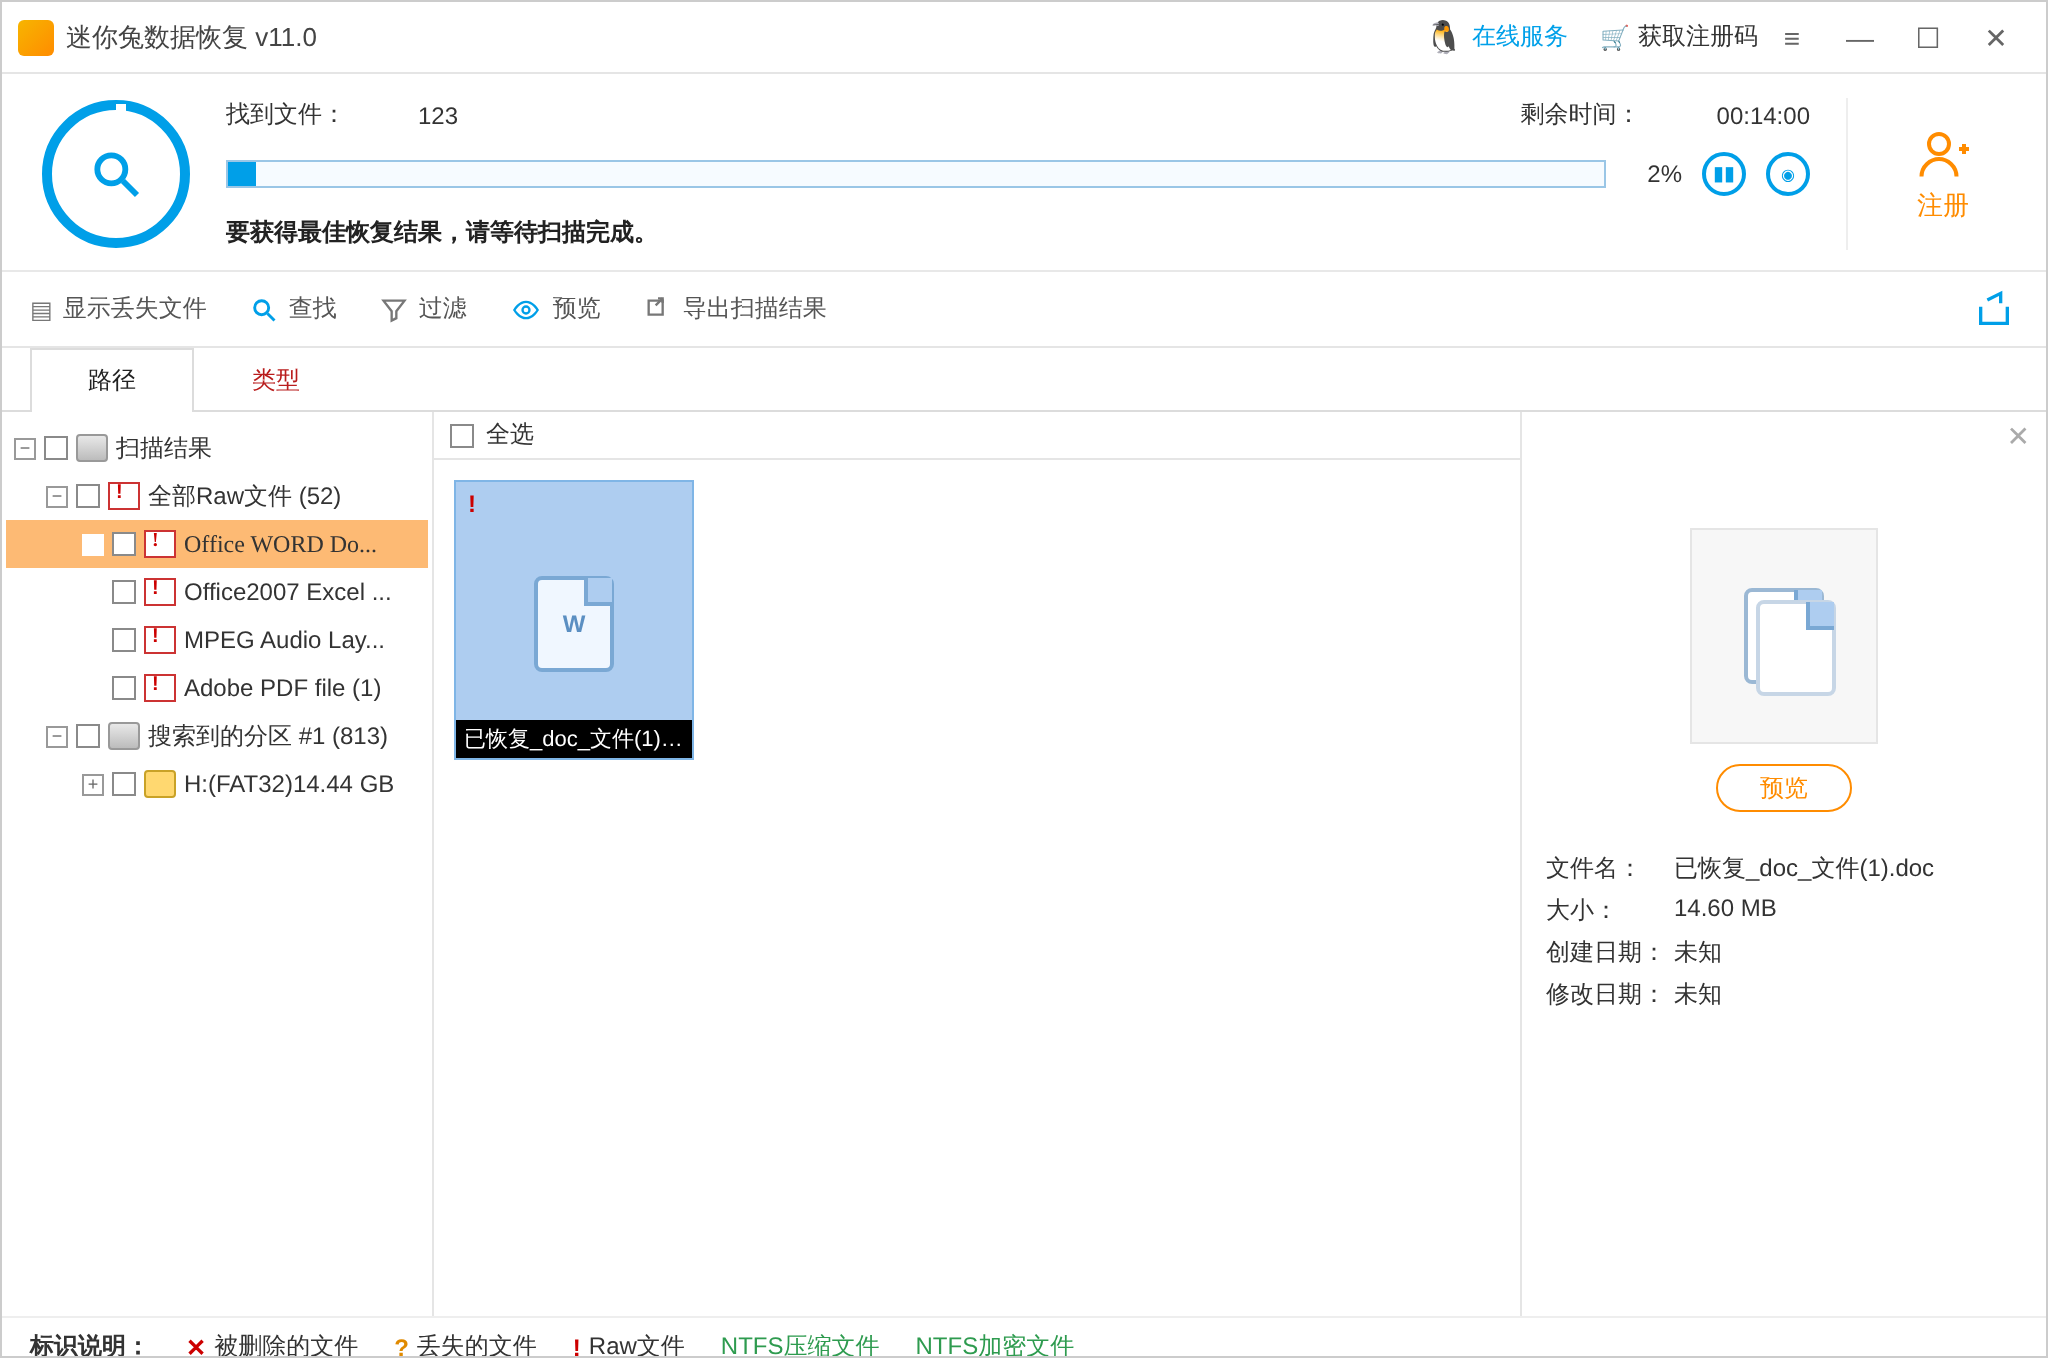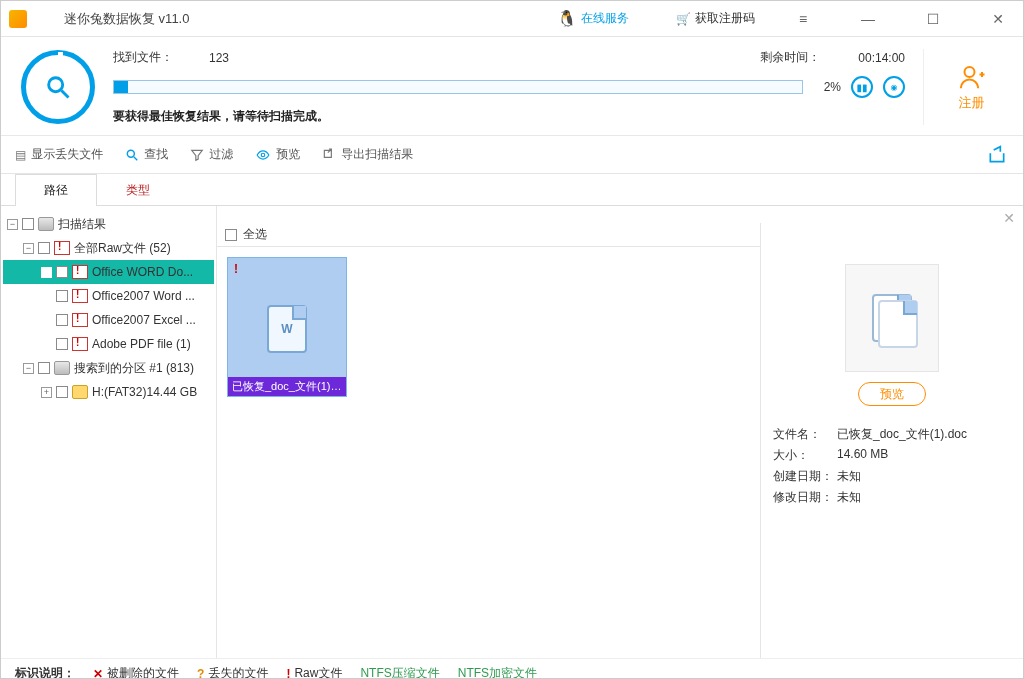--- a/index.html
+++ b/index.html
@@ -1,19 +1,19 @@
 <!DOCTYPE html>
 <html><head>
 <meta charset="utf-8">
 <style>
 * { box-sizing: border-box; margin: 0; padding: 0; }
 body { font-family: "Microsoft YaHei", "Segoe UI", sans-serif; font-size: 12px; color: #333; background: #fff; width: 1024px; height: 679px; overflow: hidden; border: 1px solid #ccc; }
 
 
-.titlebar { height: 36px; display: flex; align-items: center; padding: 0 8px; border-bottom: 1px solid #e5e5e5; gap: 31px; }
+.titlebar { height: 36px; display: flex; align-items: center; padding: 0 8px; border-bottom: 1px solid #e5e5e5; }
 .titlebar .app-icon { width: 18px; height: 18px; background: linear-gradient(135deg,#f7b500,#ff8c00); border-radius: 3px; margin-right: 6px; }
 .titlebar .title-text { flex: 0 0 auto; font-size: 13px; color: #444; }
 .titlebar .spacer { flex: 1; }
 .titlebar .tb-link { display: flex; align-items: center; gap: 4px; margin-left: 16px; color: #333; cursor: pointer; font-size: 12px; }
 .titlebar .tb-link.blue { color: #00a0e9; }
 .titlebar .tb-link.orange .icn { color: #ff8c00; }
 .titlebar .sysbtn { width: 34px; height: 24px; display: flex; align-items: center; justify-content: center; cursor: pointer; color: #666; font-size: 14px; }
 .icn { font-family: "Segoe UI Symbol", sans-serif; }
 
 
@@ -59,33 +59,33 @@
 .tree .chk{ width:12px; height:12px; border:1px solid #8a8a8a; background:#fff; }
 .tree .ficon{ width:16px; height:14px; display:inline-block; }
 .tree .ficon.disk{ background:linear-gradient(#e8e8e8,#bcbcbc); border:1px solid #999; border-radius:2px;}
 .tree .ficon.raw{ background:#fff; border:1px solid #c33; position:relative;}
 .tree .ficon.raw::after{content:"!";position:absolute;left:3px;top:-1px;color:#c00;font-weight:bold;font-size:10px;}
 .tree .ficon.folder{ background:#ffd870; border:1px solid #c9a227; border-radius:2px;}
 .tree .lvl1{ padding-left:4px; }
 .tree .lvl2{ padding-left:20px; }
 .tree .lvl3{ padding-left:38px; }
 .tree .lvl3b{ padding-left:38px; }
-.tree .node.sel{ background:#14b8a6; }
-
-.grid{ flex:1; display:flex; flex-direction:column; border-right:1px solid #e5e5e5;margin-top:17px; }
+.tree .node.sel{ background:#fdba74;font-family:Liberation Serif, serif; }
+
+.grid{ flex:1; display:flex; flex-direction:column; border-right:1px solid #e5e5e5; }
 .grid-head{ height:24px; display:flex; align-items:center; gap:6px; padding:0 8px; border-bottom:1px solid #e5e5e5; }
 .grid-head .chk{ width:12px; height:12px; border:1px solid #8a8a8a; }
 .grid-body{ flex:1; padding:10px; display:flex; align-content:flex-start; flex-wrap:wrap; gap:10px; overflow:auto; }
 .file-tile{ width:120px; height:140px; border:1px solid #7fb5e6; background:#aecdf0; display:flex; flex-direction:column; cursor:pointer; }
 .file-tile .tile-top{ display:flex; align-items:flex-start; justify-content:flex-start; padding:4px 6px; }
 .file-tile .warn{ color:#c00; font-weight:bold; font-size:12px; }
 .file-tile .tile-mid{ flex:1; display:flex; align-items:center; justify-content:center; }
 .doc-icon{ width:40px; height:48px; border:2px solid #7aa8d4; border-radius:4px; background:#f0f7ff; position:relative; display:flex;align-items:center;justify-content:center; color:#5b8fc2; font-weight:bold; }
 .doc-icon::before{content:"";position:absolute;right:-1px;top:-1px;width:12px;height:12px;background:#aecdf0;border-left:2px solid #7aa8d4;border-bottom:2px solid #7aa8d4;}
-.file-tile .tile-name{ background:#6d28d9; color:#fff; font-size:11px; padding:2px 4px; text-align:center; white-space:nowrap; overflow:hidden; text-overflow:ellipsis; }
+.file-tile .tile-name{ background:#000000; color:#fff; font-size:11px; padding:2px 4px; text-align:center; white-space:nowrap; overflow:hidden; text-overflow:ellipsis; }
 
 .detail{ width:262px; padding:10px 12px; position:relative; }
 .detail .close{ position:absolute; right:8px; top:4px; color:#aaa; cursor:pointer; font-size:14px; }
 .detail .thumb{ width:94px; height:108px; margin:48px auto 10px auto; background:#f7f7f7; border:1px solid #e5e5e5; display:flex; align-items:center; justify-content:center; position:relative; }
 .detail .doc-stack{ position:relative; }
 .detail .doc-stack .d2{ position:absolute; left:6px; top:6px; }
 .detail .preview-btn{ display:block; margin:0 auto 20px auto; width:68px; height:24px; border:1px solid #ff8c00; border-radius:12px; background:#fff; color:#ff8c00; cursor:pointer; font-size:12px; }
 .detail .kv{ display:flex; margin:4px 0; font-size:12px; }
 .detail .kv .k{ width:64px; color:#333; }
 .detail .kv .v{ color:#333; }
@@ -235,27 +235,27 @@
     <div class="node lvl3 sel">
       <span class="exp none"></span>
       <span class="chk"></span>
       <span class="ficon raw"></span>
       <span>Office WORD Do...</span>
     </div>
     <div class="node lvl3">
       <span class="exp none"></span>
       <span class="chk"></span>
       <span class="ficon raw"></span>
-      <span>Office2007 Word ...</span>
+      <span>Office2007 Excel ...</span>
     </div>
     <div class="node lvl3">
       <span class="exp none"></span>
       <span class="chk"></span>
       <span class="ficon raw"></span>
-      <span>Office2007 Excel ...</span>
+      <span>MPEG Audio Lay...</span>
     </div>
     <div class="node lvl3">
       <span class="exp none"></span>
       <span class="chk"></span>
       <span class="ficon raw"></span>
       <span>Adobe PDF file (1)</span>
     </div>
     <div class="node lvl2">
       <span class="exp">−</span>
       <span class="chk"></span>

